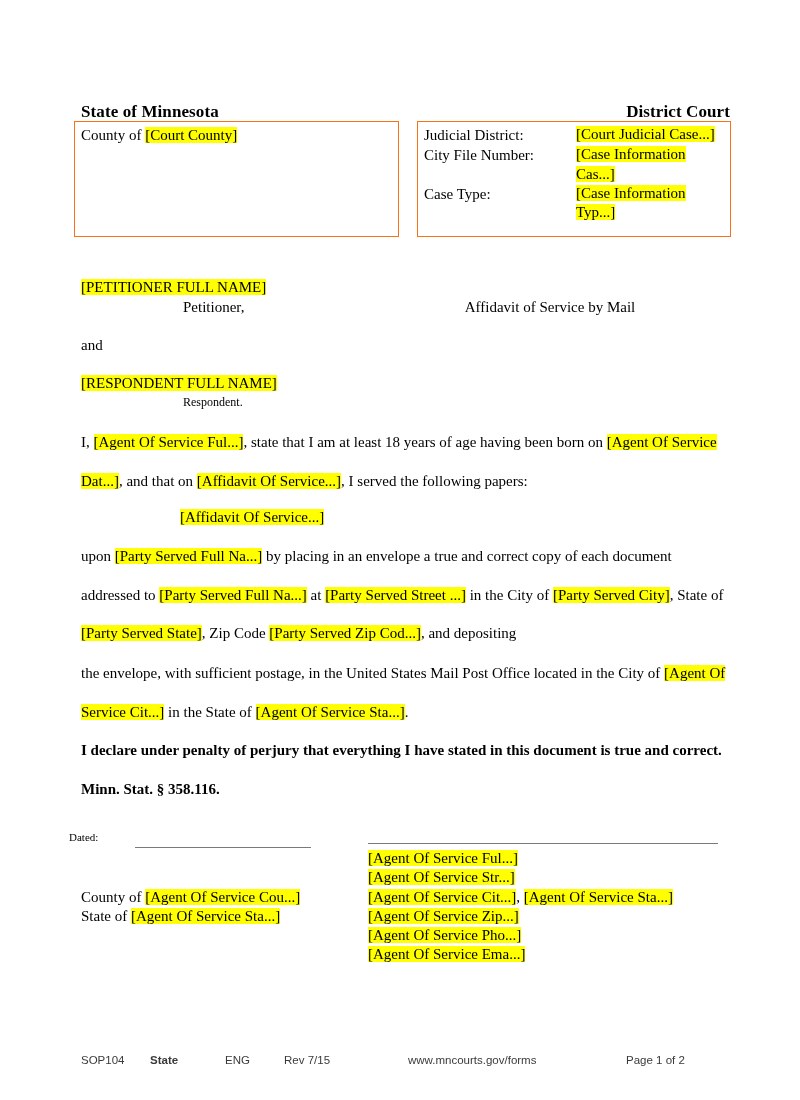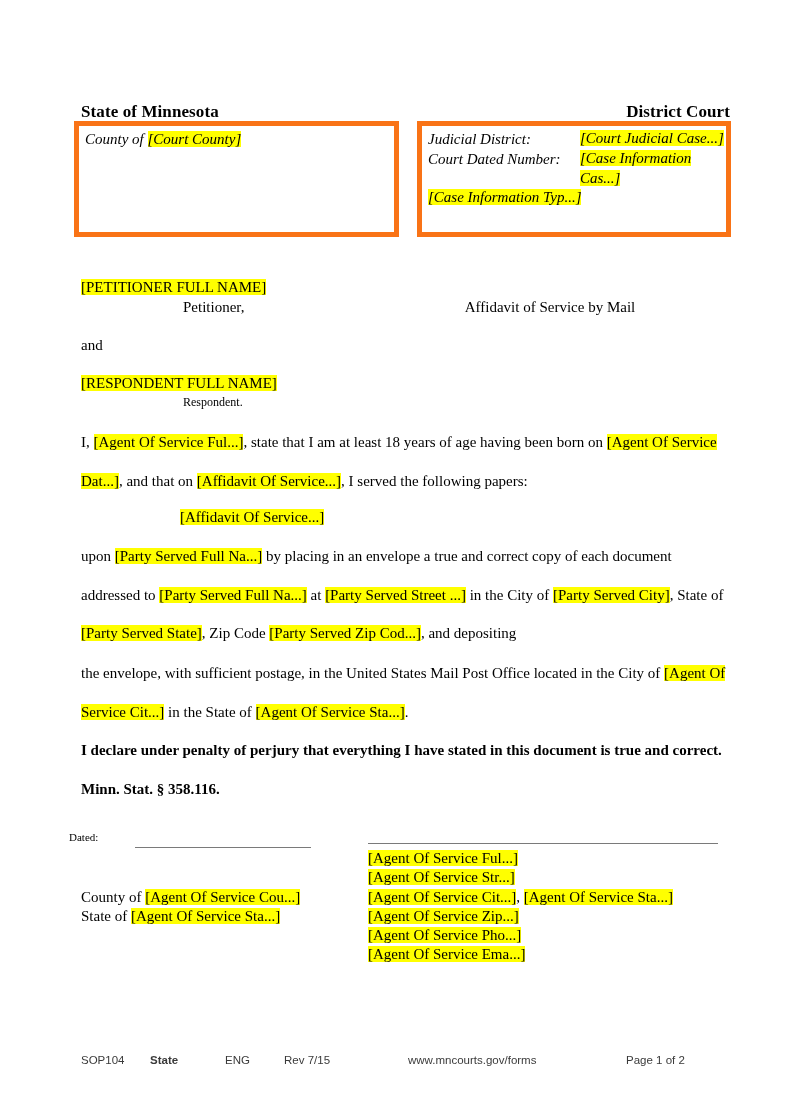--- a/index.html
+++ b/index.html
@@ -34,24 +34,23 @@
     font-size: 17px;
     line-height: 19px;
     letter-spacing: 0.1px;
   }
   #state-title { left: 81px; top: 102px; }
   #court-title { left: 430px; top: 102px; width: 300px; text-align: right; }
 
   
   .capbox {
     position: absolute;
-    border: 5px solid #f97316;
+    border: 1px solid #f97316;
     box-sizing: border-box;
     background: #fff;
-    font-style: italic;
   }
   #left-box {
     left: 74px; top: 121px;
     width: 325px; height: 116px;
   }
   #right-box {
     left: 417px; top: 121px;
     width: 314px; height: 116px;
   }
   #left-box .box-line {
@@ -185,24 +184,25 @@
     <div class="box-line"><span>County of </span><span class="hl">[Court County]</span></div>
   </div>
 
   <div class="capbox" id="right-box">
     <div class="rtable">
       <div class="rrow">
         <div class="rlabel">Judicial District:</div>
         <div class="rvalue"><span class="hl">[Court Judicial Case...]</span></div>
       </div>
       <div class="rrow">
-        <div class="rlabel">Court Dated Number:</div>
+        <div class="rlabel">City File Number:</div>
         <div class="rvalue"><span class="hl">[Case Information Cas...]</span></div>
       </div>
       <div class="rrow">
+        <div class="rlabel">Case Type:</div>
         <div class="rvalue"><span class="hl">[Case Information Typ...]</span></div>
       </div>
     </div>
   </div>
 
   <div class="abs" id="petitioner-name"><span class="hl">[PETITIONER FULL NAME]</span></div>
 
   <div class="abs" id="petitioner-label">Petitioner,</div>
 
   <div class="abs" id="and-word">and</div>

